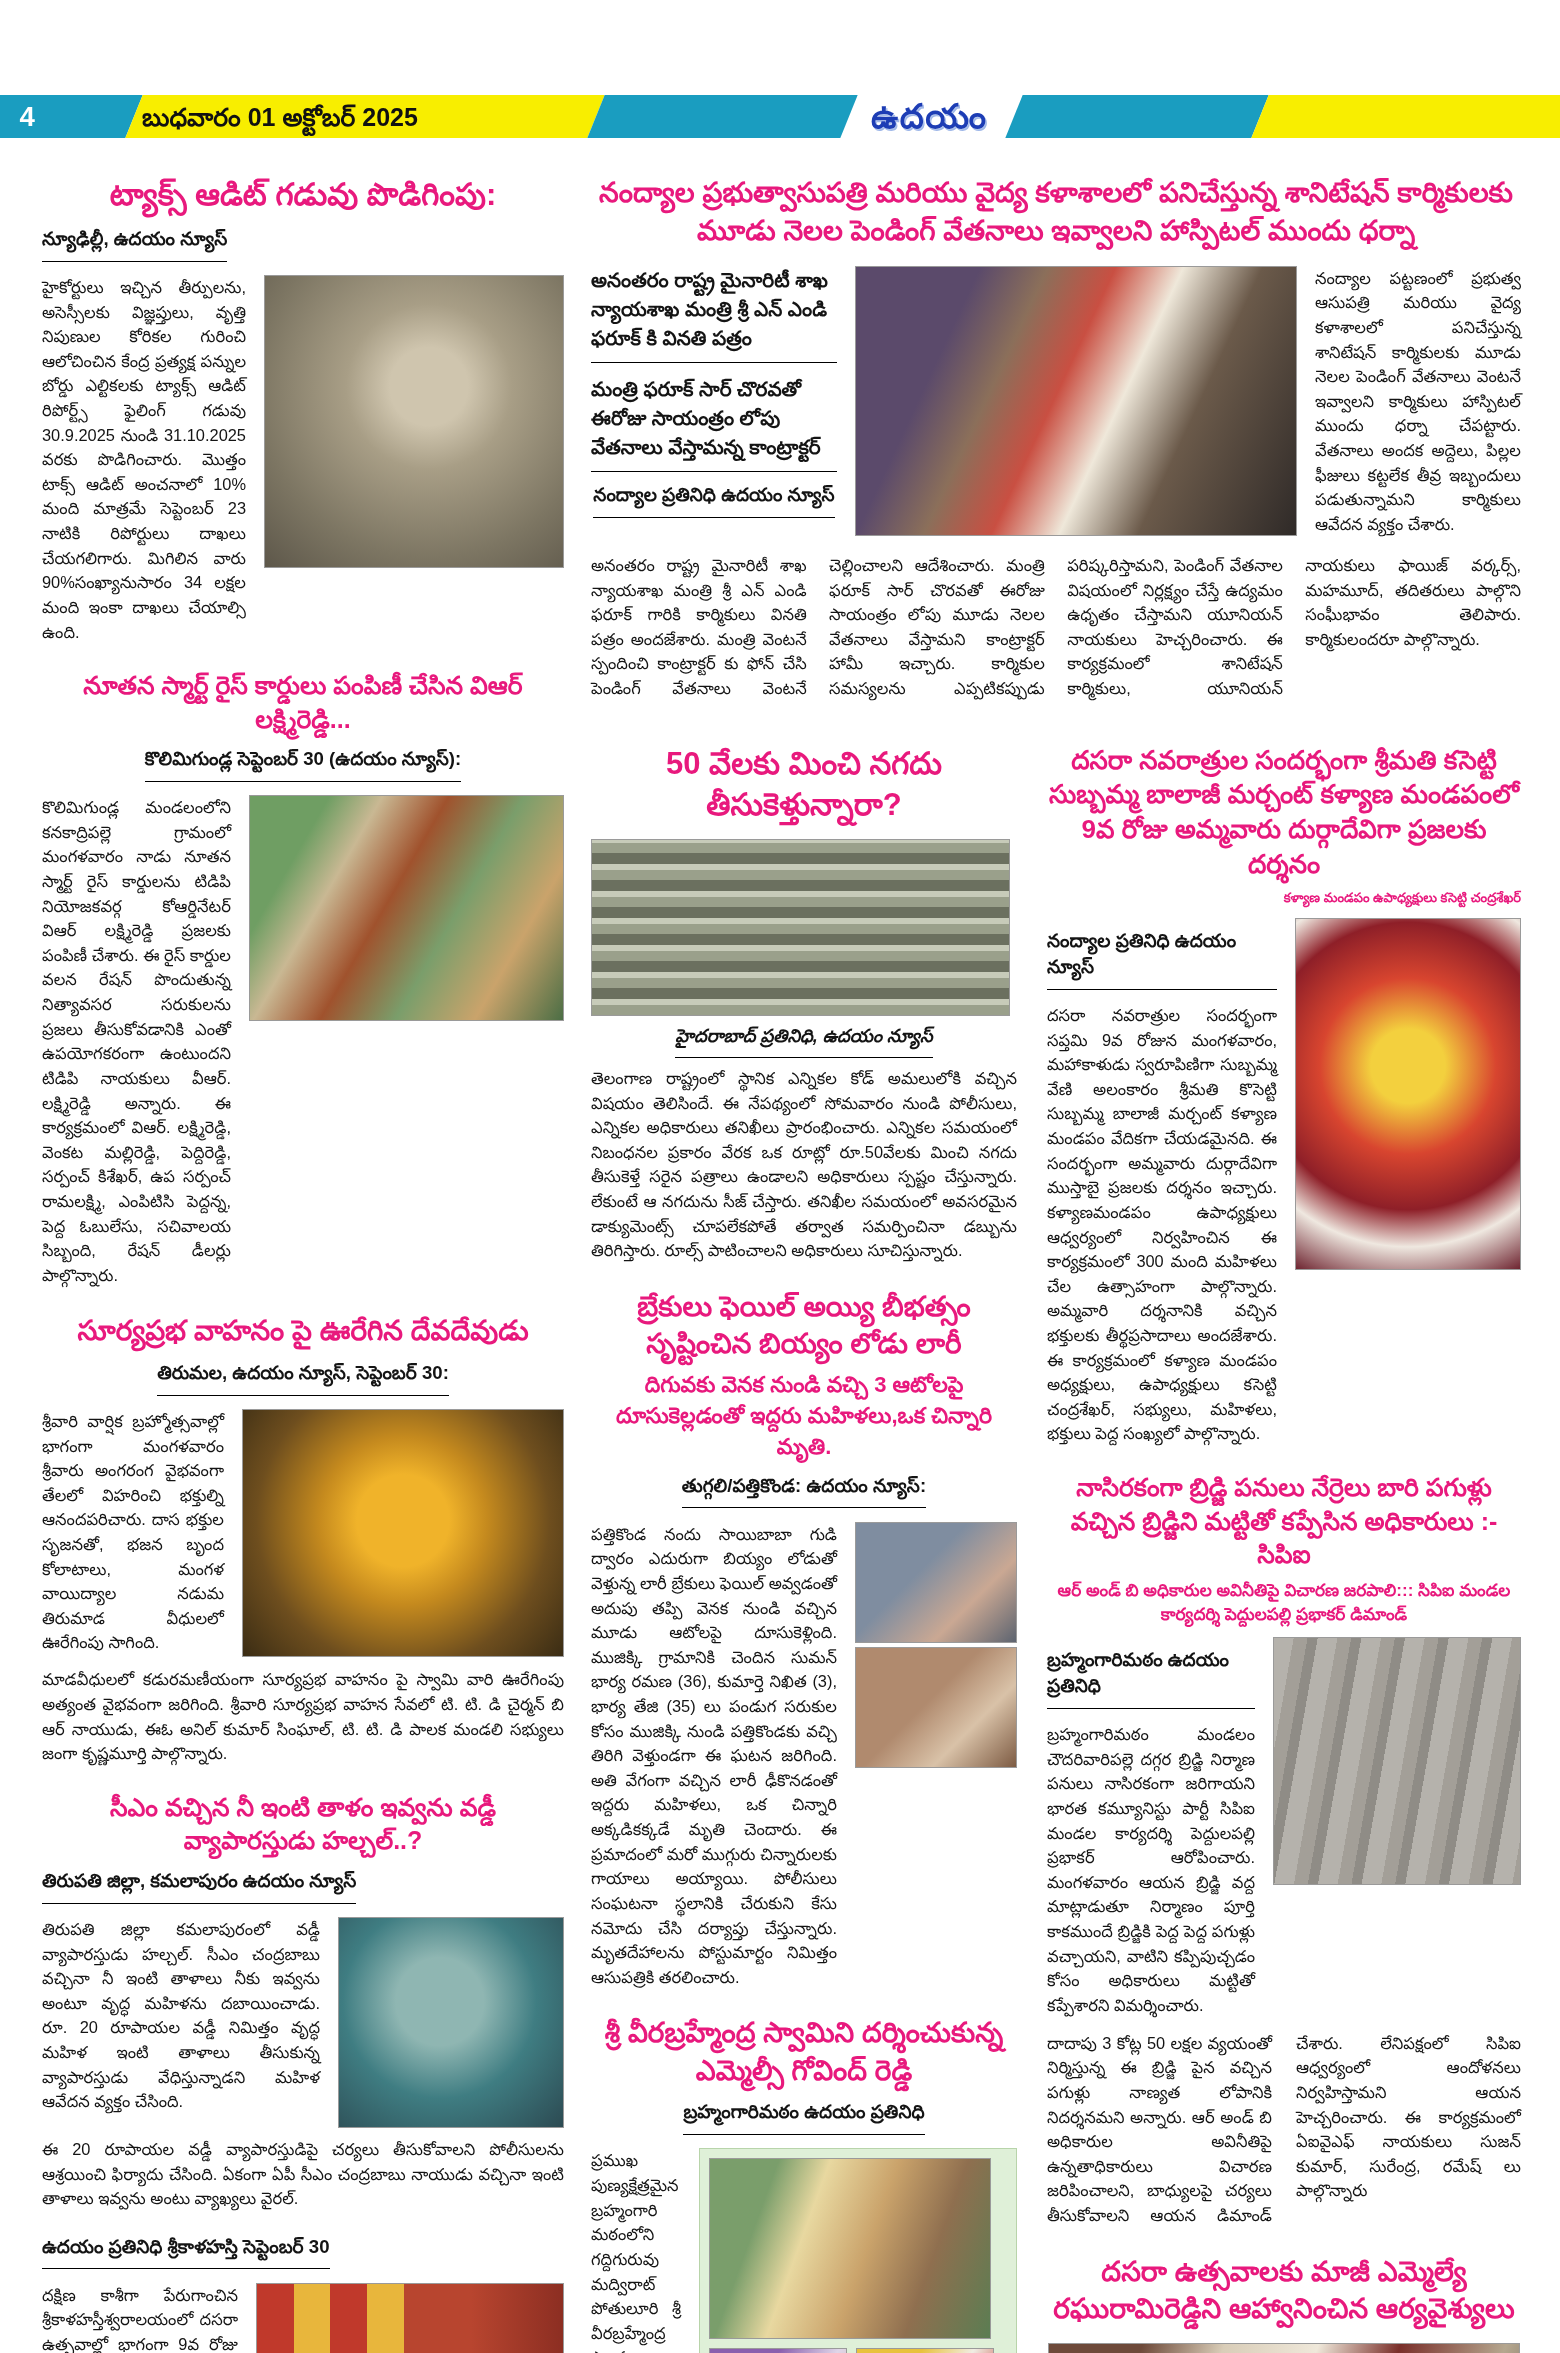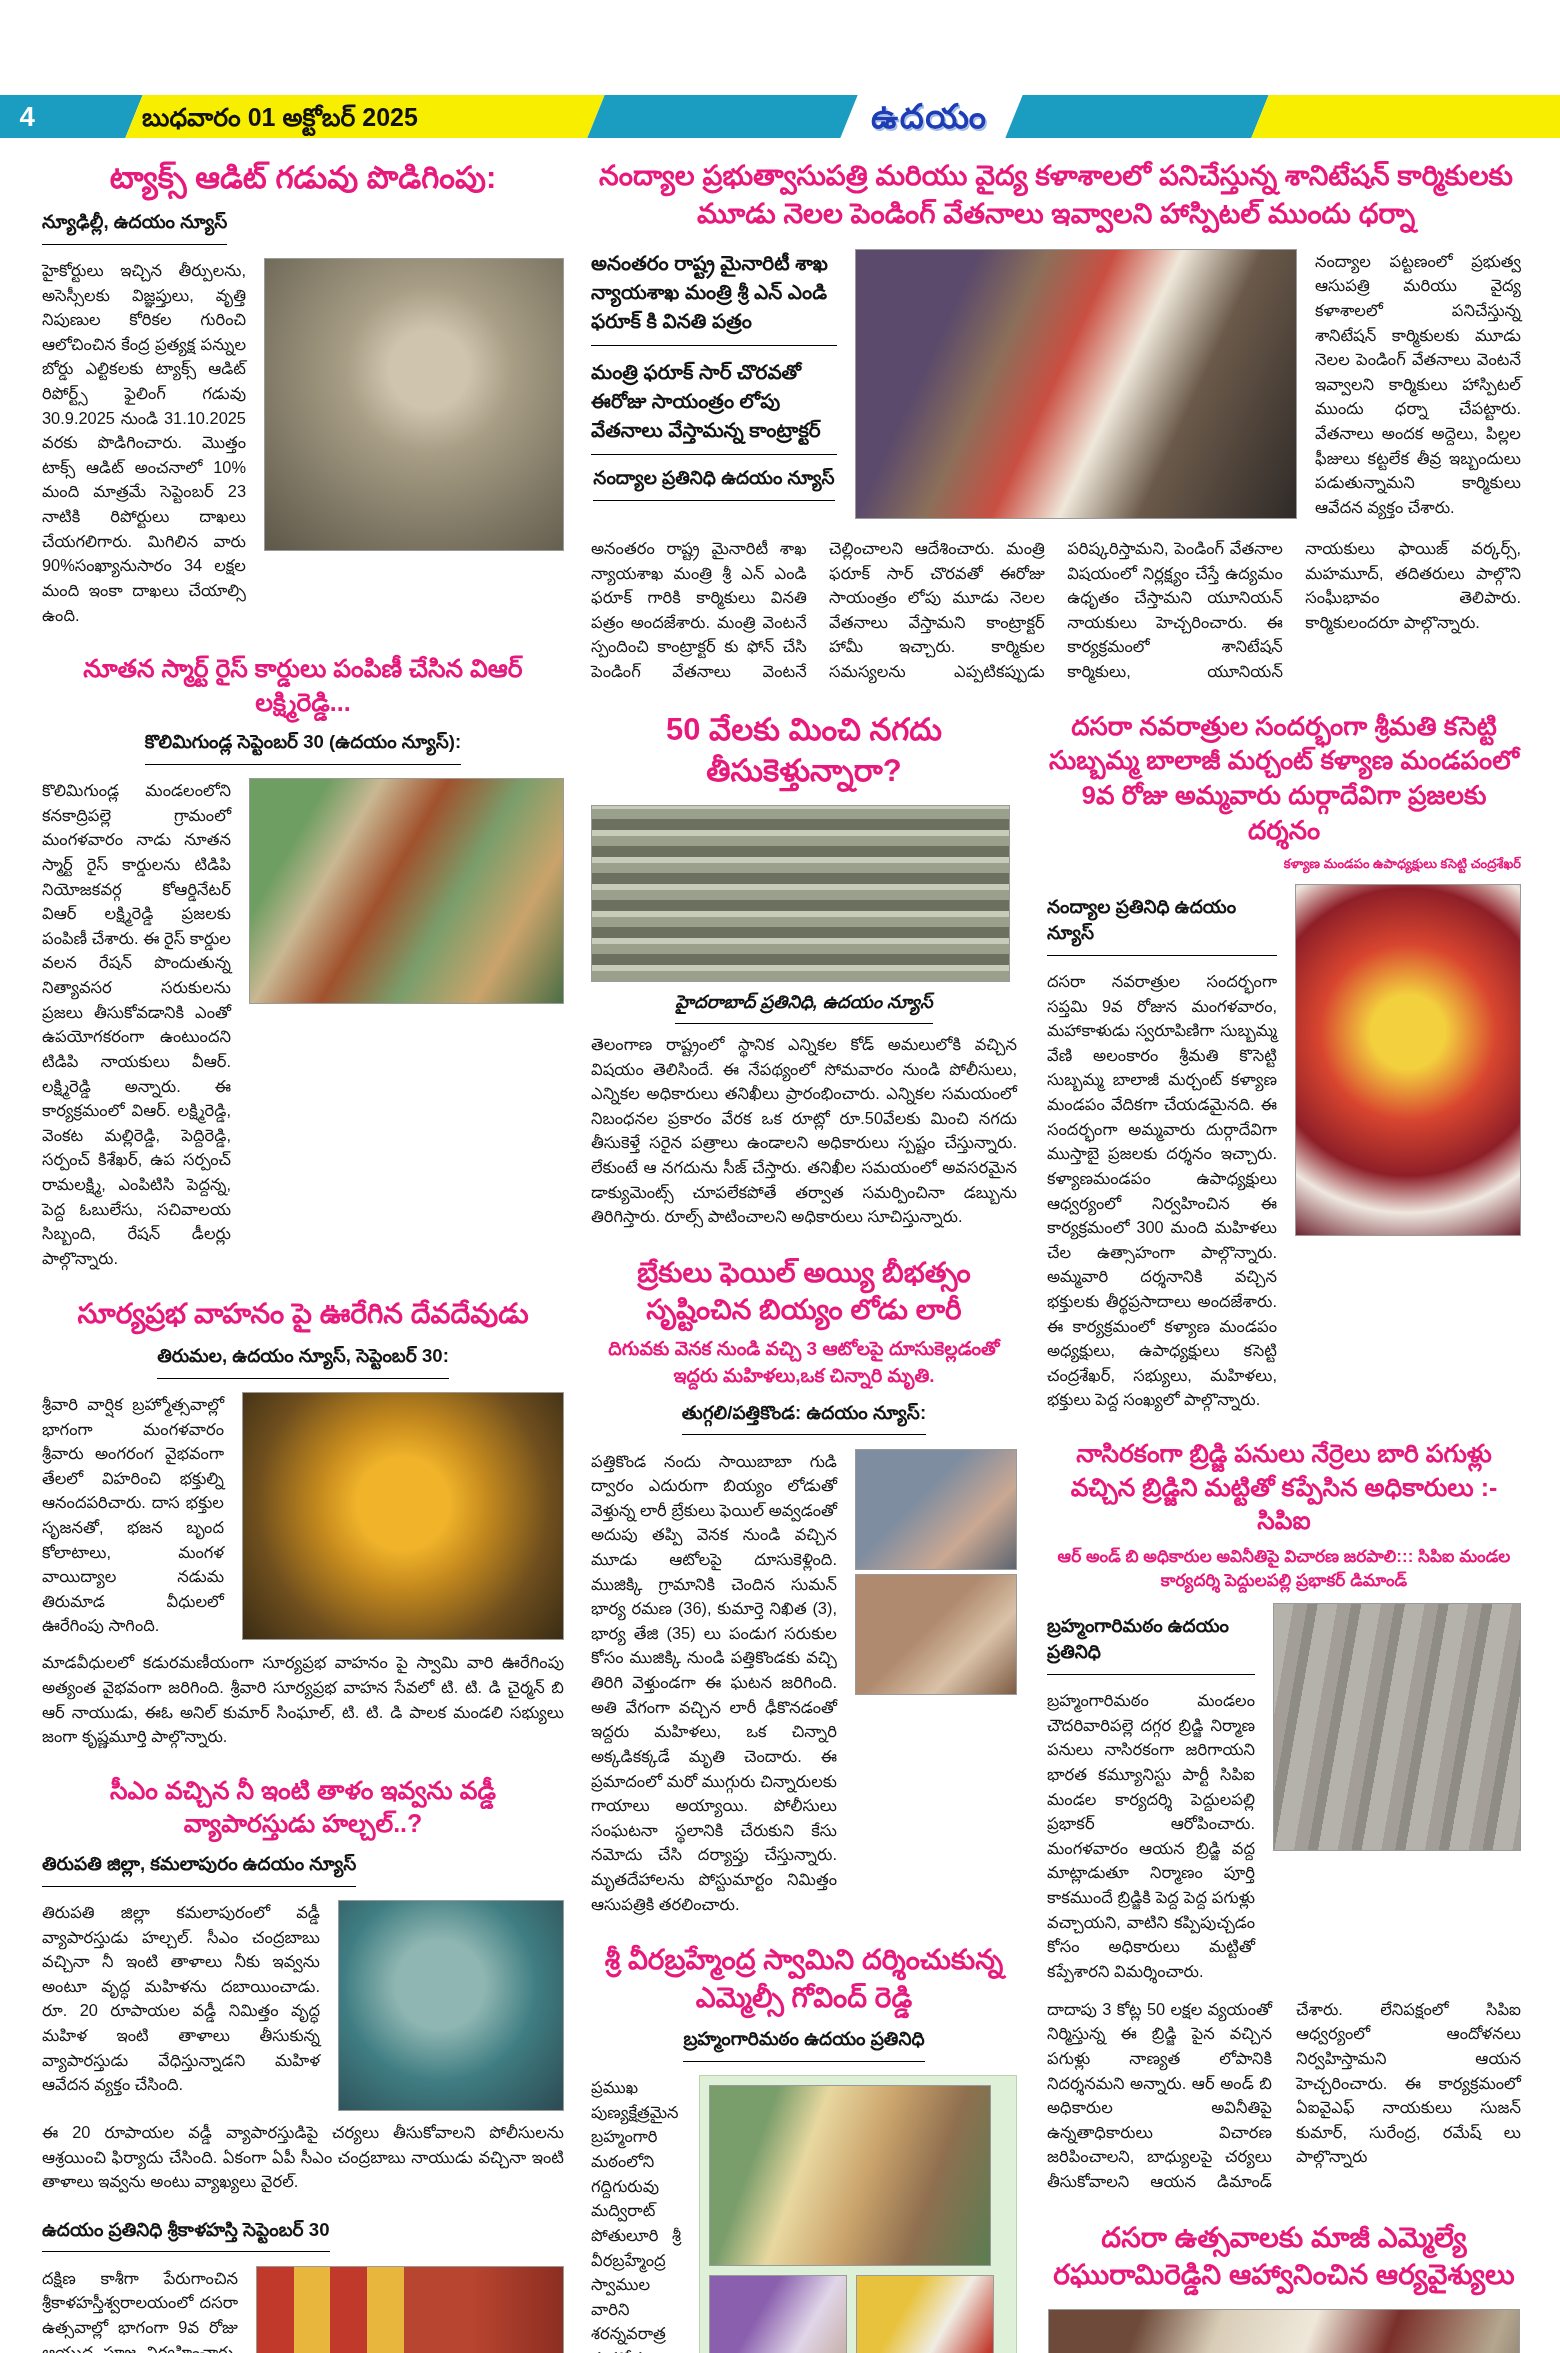--- a/index.html
+++ b/index.html
@@ -18,29 +18,29 @@
 
   
   .content{display:flex;gap:27px;padding:19.4px 40px 30px 42px;}
   .col-left{flex:0 0 522px;width:522px;}
   .col-rightgroup{flex:1;min-width:0;}
   .two-cols{display:flex;gap:30px;margin-top:19.4px;}
   .col-mid{flex:0 0 426px;width:426px;}
   .col-right{flex:1;min-width:0;}
 
   .article{margin-bottom:25px;}
-  .headline{color:#e8197d;font-weight:700;text-align:center;line-height:1.34;}
+  .headline{color:#e8197d;font-weight:700;text-align:center;line-height:1.34;margin-top:17px;}
   .h42{font-size:31px;} .h38{font-size:28px;} .h34{font-size:25px;} .h30{font-size:26px;}
   .byline{font-weight:700;font-size:18.6px;margin:12px 0 13.4px 0;}
   .byline span{display:inline-block;border-bottom:1.5px solid #000;padding-bottom:6.7px;}
   .center{text-align:center;}
   .smallbody{font-size:16.4px;line-height:1.5;text-align:justify;}
   .subhead-black{font-weight:700;font-size:20px;line-height:1.45;border-bottom:1.5px solid #000;
                  padding-bottom:9px;margin-bottom:12px;}
-  .subhead-pink{color:#e8197d;font-weight:700;font-size:19px;line-height:1.4;text-align:center;margin:7.5px 0 10.4px;}
+  .subhead-pink{color:#e8197d;font-weight:700;font-size:22px;line-height:1.4;text-align:center;margin:7.5px 0 10.4px;}
   .row{display:flex;gap:18px;}
   .photo{border:0.7px solid #9a9a9a;flex:0 0 auto;}
 
   
   .p-fm{background:radial-gradient(circle at 55% 38%,#cfc5ae 0 16%,#a89e86 34%,#7d7663 70%,#5d574a 100%);}
   .p-rice{background:linear-gradient(120deg,#6f9e63 0 18%,#c9b893 30%,#a0522d 45%,#7a9e6b 62%,#caa36b 80%,#4c6e45 100%);}
   .p-surya{background:radial-gradient(circle at 50% 45%,#f0b32a 0 22%,#c58a1e 40%,#6e4e1e 70%,#3a2c14 100%);}
   .p-oldwoman{background:radial-gradient(circle at 45% 40%,#8fb6b2 0 25%,#3f7d82 55%,#2c4a52 100%);}
   .p-ayudha{background:linear-gradient(90deg,#c0392b 0 12%,#e8b63c 12% 24%,#c0392b 24% 36%,#e8b63c 36% 48%,#b8452f 48% 70%,#8c2e22 100%);}
   .p-protest{background:linear-gradient(115deg,#5b4a6b 0 22%,#8b6f5a 34%,#c94f42 46%,#efe8da 58%,#6b5a4a 72%,#2f2a28 100%);}

